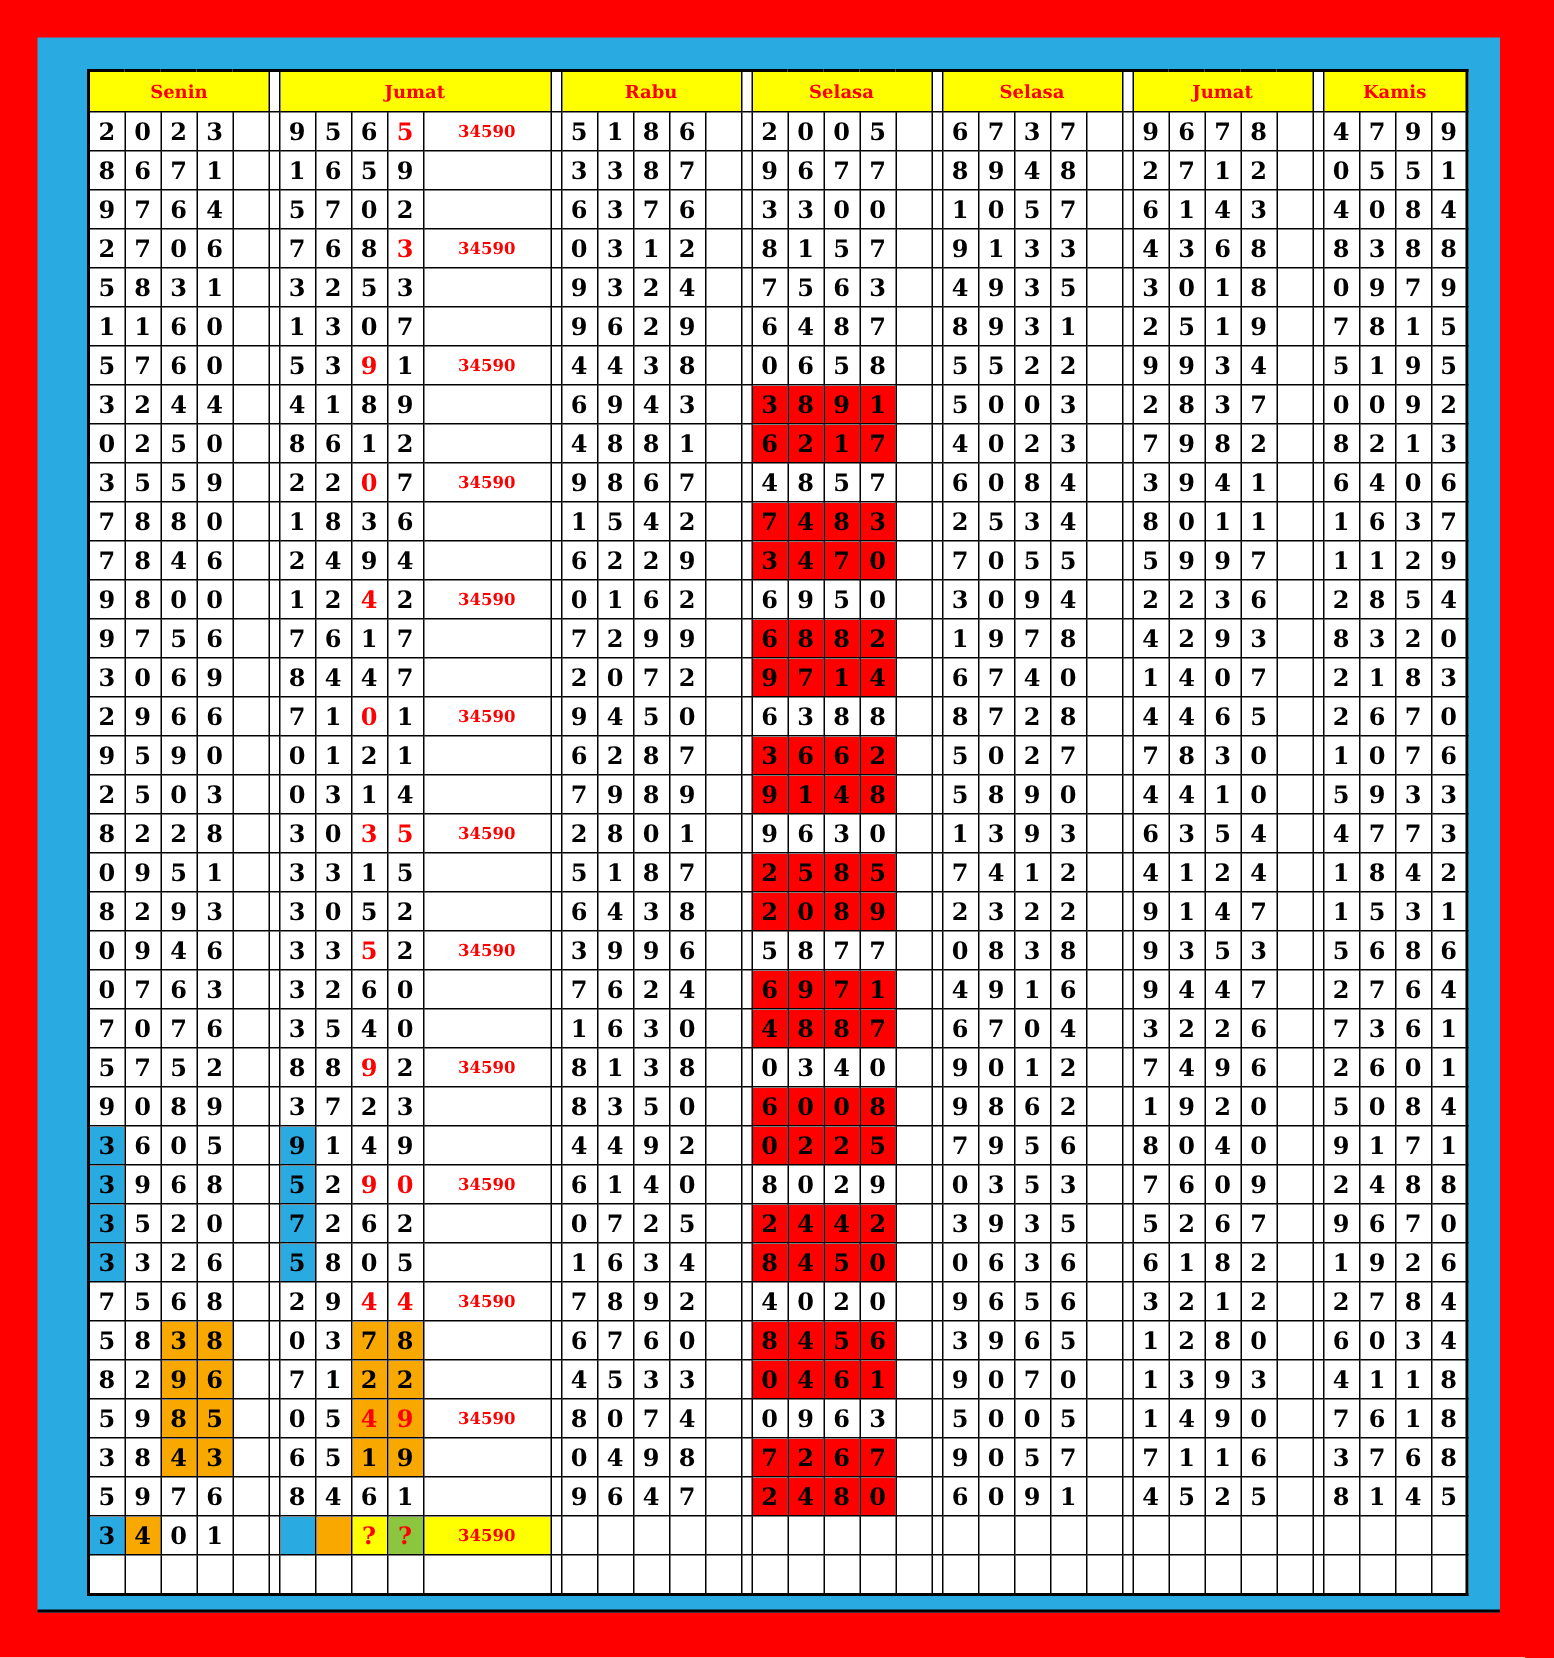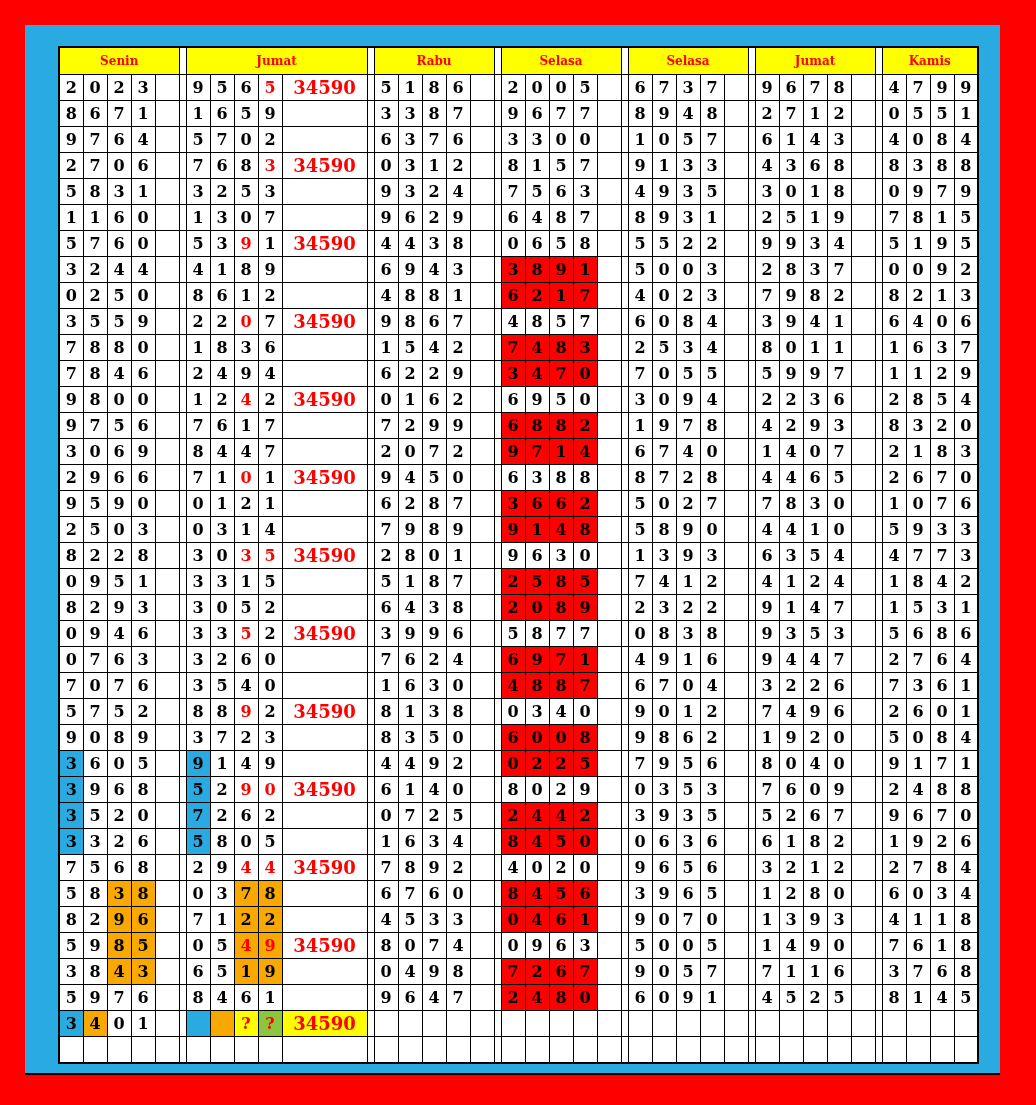--- a/index.html
+++ b/index.html
@@ -6,21 +6,21 @@
   body{width:1036px;height:1105px;font-family:"DejaVu Serif",serif;}
   .frame{width:100%;height:100%;box-sizing:border-box;background:var(--frame,#f00);padding:25px 36px 30px 25px;}
   .inner{width:100%;height:100%;display:flex;flex-direction:column;}
   .title-bar{height:32px;flex:0 0 32px;background:var(--title-bg,#f9a800);border:2px solid #000;box-sizing:border-box;display:flex;align-items:center;justify-content:center;}
   .title-bar span{font-weight:bold;font-size:20px;color:#000;letter-spacing:1px;}
   .panel{flex:1;background:var(--panel-bg,#29abe2);box-sizing:border-box;padding:21px 0 0 33px;border-bottom:2px solid #000;overflow:hidden;}
   table{border-collapse:collapse;table-layout:fixed;border:2px solid #000;background:#fff;}
   td,th{border:1px solid #000;text-align:center;vertical-align:middle;padding:0;height:25px;font-weight:bold;font-size:16px;line-height:1;color:#000;background:#fff;overflow:hidden;white-space:nowrap;}
   thead th{height:26px;}
   th.day{background:var(--header-bg,#ff0);color:var(--header-text,#f00);font-size:12px;}
-  td.ex{font-size:18px;letter-spacing:0px;}
+  td.ex{font-size:11px;letter-spacing:0px;}
   .txt-red{color:var(--red-text,#f00) !important;}
   .bg-red{background:var(--cell-red-bg,#f00) !important;}
   .bg-orange{background:var(--cell-orange-bg,#f9a800) !important;}
   .bg-blue{background:var(--cell-blue-bg,#29abe2) !important;}
   .bg-yellow{background:var(--cell-yellow-bg,#ff0) !important;}
   .bg-green{background:var(--cell-green-bg,#8cc63f) !important;}
 </style>
 </head>
 <body>
 

